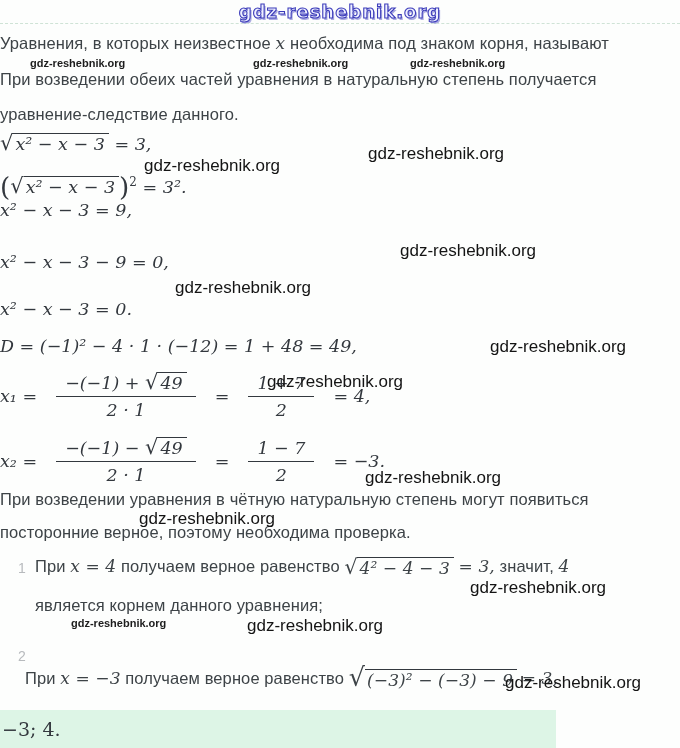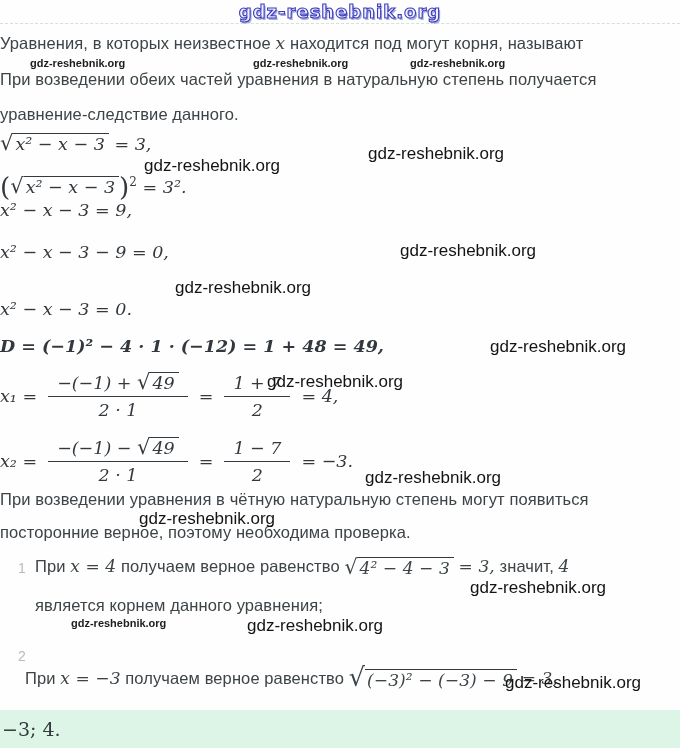--- a/index.html
+++ b/index.html
@@ -29,35 +29,35 @@
     font-family:"DejaVu Serif", serif; font-style:italic;
     font-size:17.5px; color:#33383e; white-space:nowrap;
   }
   .mvar { font-family:"DejaVu Serif", serif; font-style:italic; font-size:17px; }
   
   .sqrt { display:inline-flex; align-items:baseline; white-space:nowrap; }
   .rsign { font-style:normal; font-size:120%; line-height:1; }
   .rbar  { border-top:1.4px solid #33383e; padding:0 4px 0 2px; }
   .sqrt.tall .rsign { font-size:150%; }
   
-  .frac-row { display:flex; align-items:center; gap:11px; }
+  .frac-row { display:flex; align-items:center; gap:19px; }
   .frac { display:inline-block; text-align:center; }
   .num { display:block; border-bottom:1.5px solid #33383e; padding:0 9px 3px; }
   .den { display:block; padding-top:3px; }
   .bigp { font-style:normal; font-size:150%; vertical-align:-3px; }
   sup.pow { font-size:12px; font-style:normal; }
   
   .marker {
     position:absolute; font-size:14px; color:#b7babd; font-family:"Liberation Sans", sans-serif;
   }
   .li-line { white-space:nowrap; }
   .li-line .sqrt { vertical-align:-2px; }
   
   .answer {
-    position:absolute; left:0; top:710px; width:680px; height:38px;
+    position:absolute; left:0; top:710px; width:556px; height:38px;
     background:#ddf5e6; display:flex; align-items:center;
   }
   .answer-text {
     font-family:"DejaVu Serif", serif; font-size:19px; color:#33383e; padding-left:2px;
   }
   
   .wm {
     position:absolute; white-space:nowrap;
     font-family:"Liberation Sans", sans-serif;
     font-size:17px; color:#141414;
@@ -80,39 +80,39 @@
   .wm-b11{left:505px;top:673px;}
 </style>
 </head>
 <body>
 
 <div class="page">
 
   <div class="brand">gdz-reshebnik.org</div>
   <div class="hdr-rule"></div>
 
-  <div class="abs text-line" style="top:33px;"><span>Уравнения, в которых неизвестное</span> <span class="mvar">x</span> <span>находится под могут корня, называют</span></div>
+  <div class="abs text-line" style="top:33px;"><span>Уравнения, в которых неизвестное</span> <span class="mvar">x</span> <span>необходима под знаком корня, называют</span></div>
 
   <div class="abs text-line" style="top:70px;">При возведении обеих частей уравнения в натуральную степень получается</div>
   <div class="abs text-line" style="top:105px;">уравнение-следствие данного.</div>
 
   <div class="abs math-line" style="top:133px;"><span class="sqrt">
         <span class="rsign">√</span>
         <span class="rbar">x² − x − 3</span>
       </span> <span>= 3,</span></div>
 
   <div class="abs math-line" style="top:172px;"><span class="bigp">(</span><span class="sqrt">
         <span class="rsign">√</span>
         <span class="rbar">x² − x − 3</span>
       </span><span class="bigp">)</span><sup class="pow">2</sup> <span>= 3².</span></div>
 
   <div class="abs math-line" style="top:200px;">x² − x − 3 = 9,</div>
-  <div class="abs math-line" style="top:242px;">x² − x − 3 − 9 = 0,</div>
+  <div class="abs math-line" style="top:252px;">x² − x − 3 − 9 = 0,</div>
   <div class="abs math-line" style="top:299px;">x² − x − 3 = 0.</div>
-  <div class="abs math-line" style="top:336px;font-weight:bold;">D = (−1)² − 4 · 1 · (−12) = 1 + 48 = 49,</div>
+  <div class="abs math-line" style="top:336px;">D = (−1)² − 4 · 1 · (−12) = 1 + 48 = 49,</div>
 
   <div class="abs math-line frac-row" style="top:372px;">
     <span>x₁ =</span>
     <span class="frac">
         <span class="num"><span>−(−1) +</span> <span class="sqrt">
             <span class="rsign">√</span>
             <span class="rbar">49</span>
           </span></span>
         <span class="den">2 · 1</span>
       </span>

